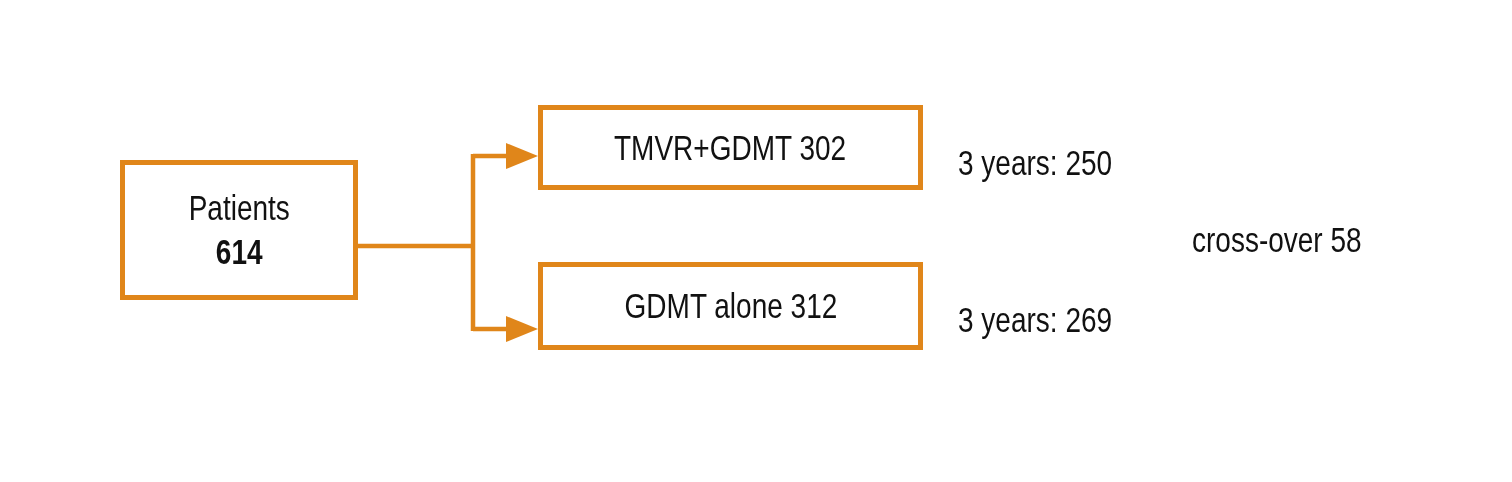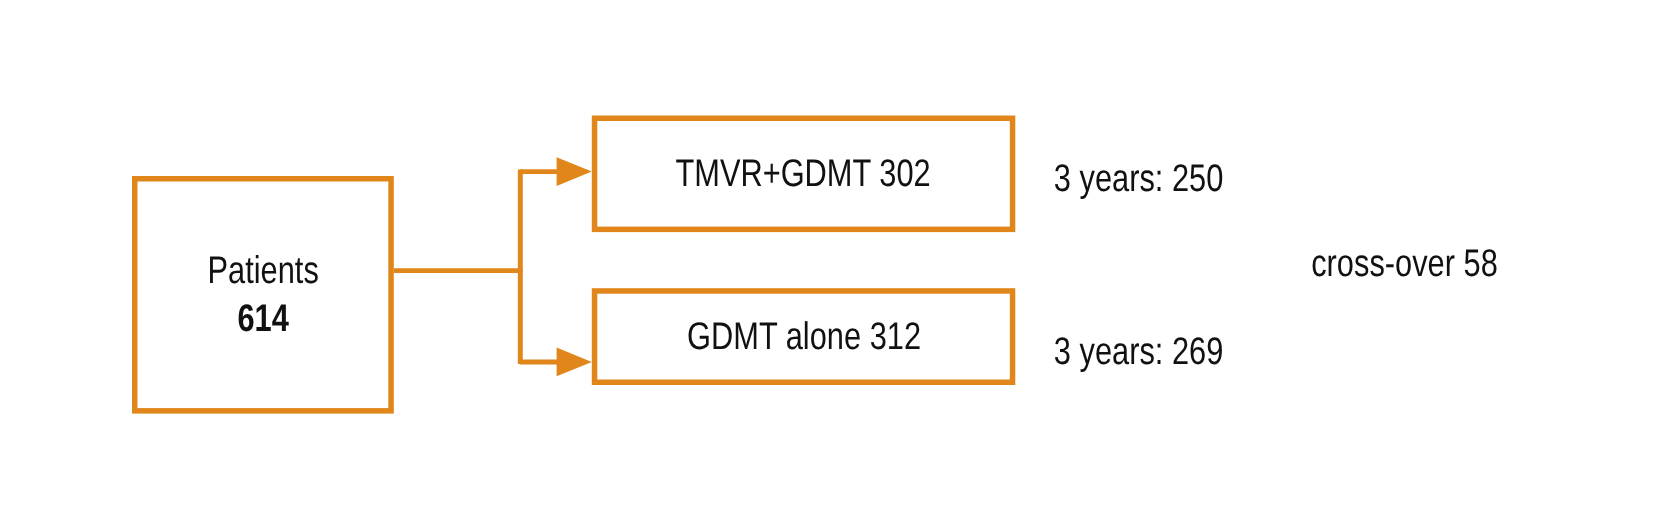--- a/index.html
+++ b/index.html
@@ -37,25 +37,25 @@
     border: 5px solid var(--accent);
     background: var(--bg);
     display: flex;
     flex-direction: column;
     align-items: center;
     justify-content: center;
     color: var(--ink);
   }
   .patients-box {
     left: 120px; top: 160px;
-    width: 238px; height: 216px;
+    width: 238px; height: 140px;
   }
   .arm-box-top {
     left: 538px; top: 105px;
-    width: 385px; height: 106px;
+    width: 385px; height: 85px;
   }
   .arm-box-bottom {
     left: 538px; top: 262px;
     width: 385px; height: 88px;
   }
   .condensed {
     transform: scaleX(0.8);
     transform-origin: center center;
     white-space: nowrap;
   }

